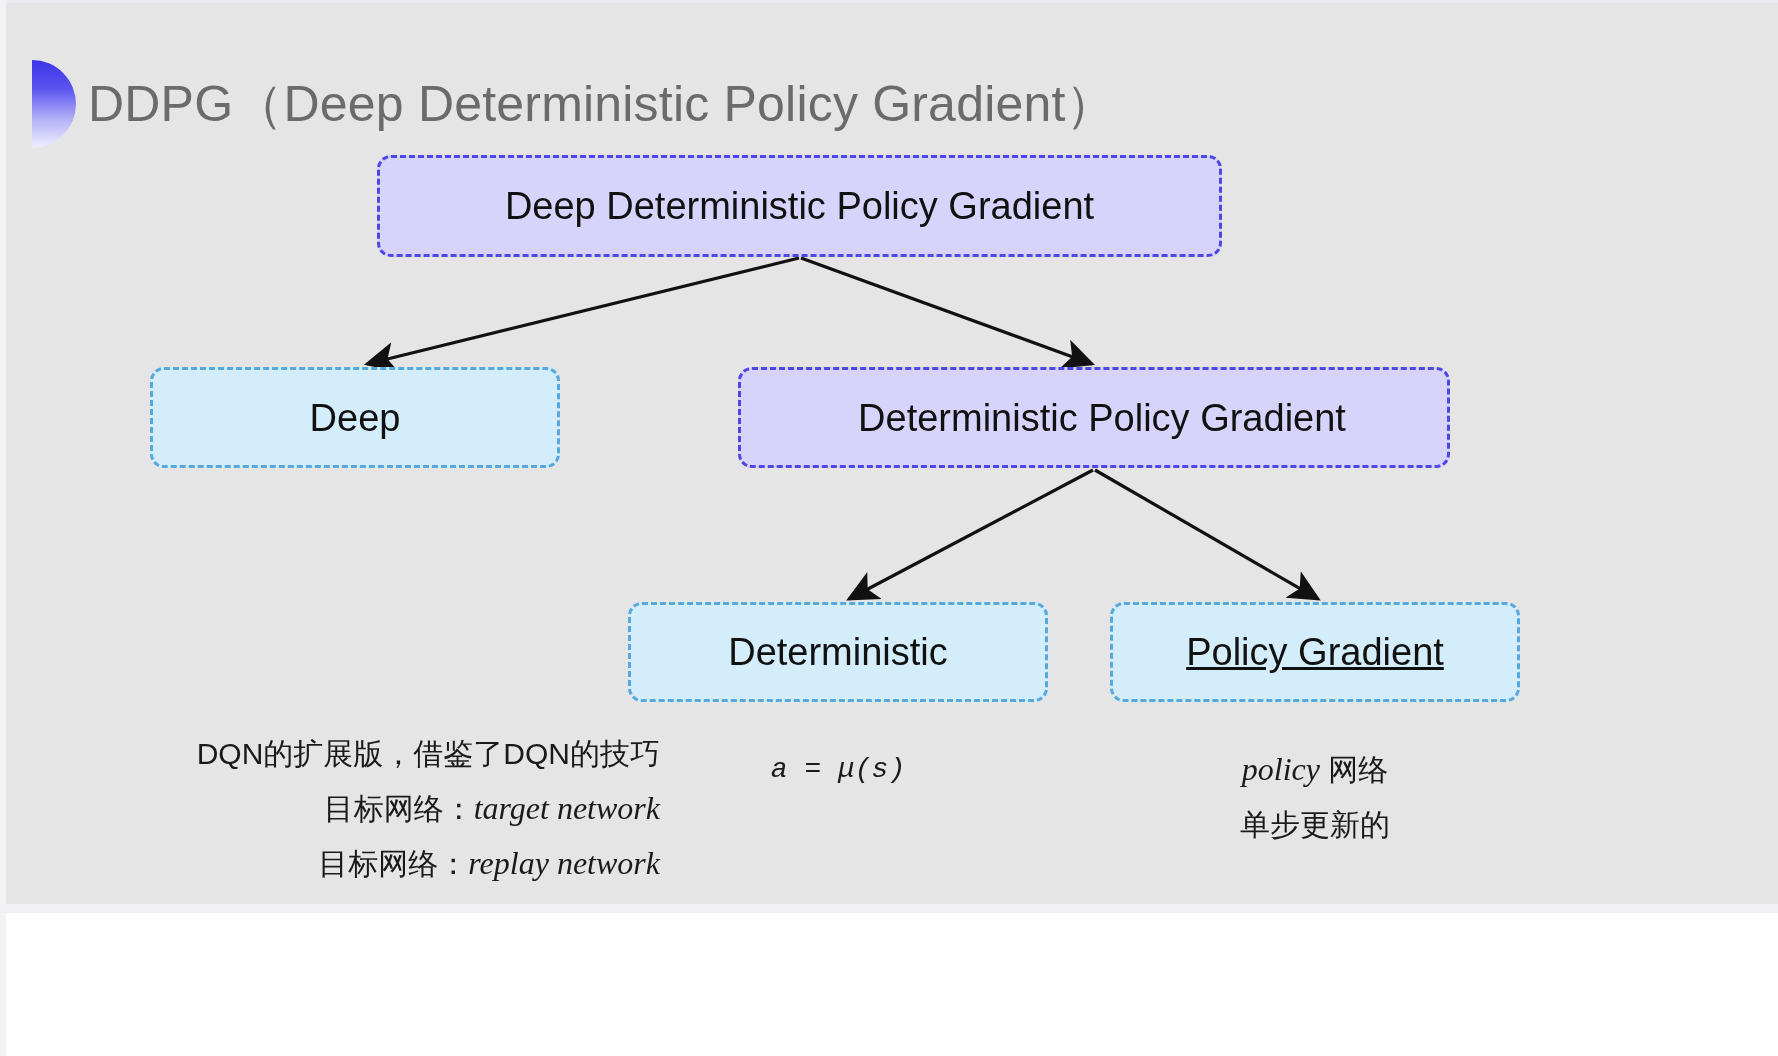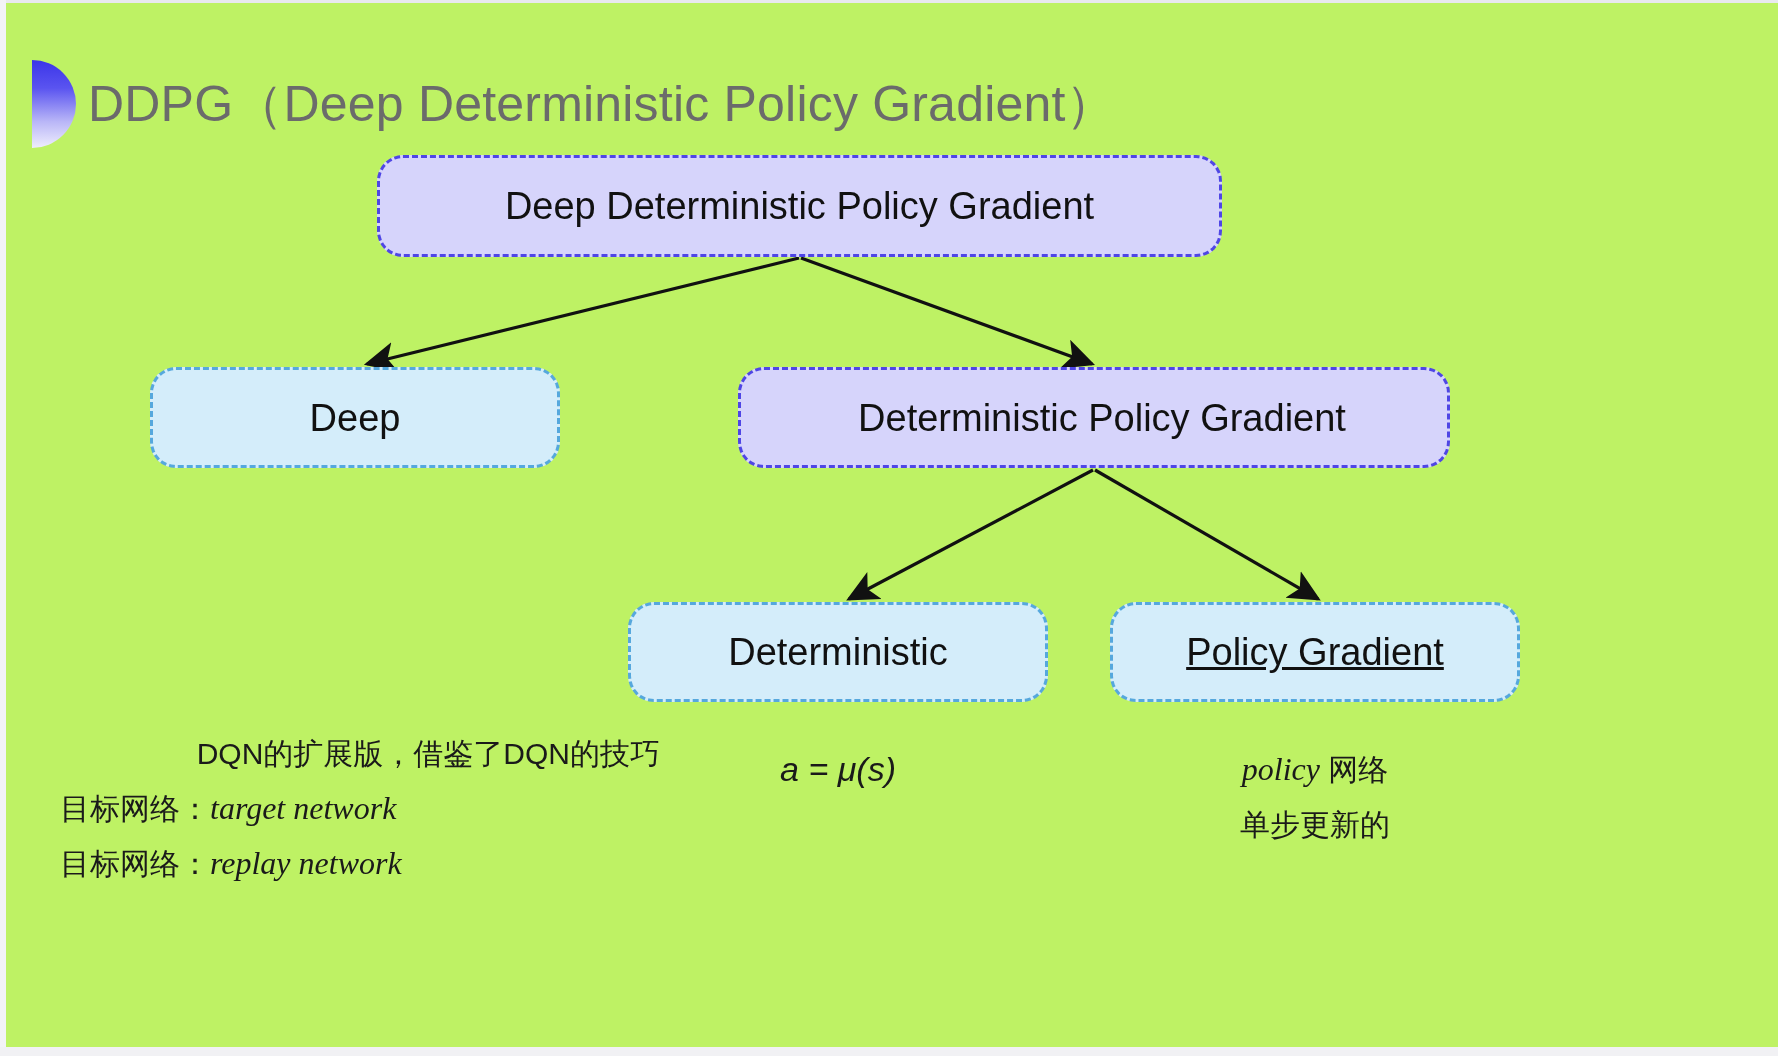--- a/index.html
+++ b/index.html
@@ -12,22 +12,22 @@
     height: 1056px;
     position: relative;
     overflow: hidden;
     font-family: "Liberation Sans", "DejaVu Sans", sans-serif;
   }
 
   #slide {
     position: absolute;
     left: 0; top: 0;
     width: 1778px;
-    height: 1056px;
-    background: #bef264;
+    height: 913px;
+    background: #e5e5e5;
   }
 
   
   .edge-top {
     position: absolute;
     left: 0; top: 0;
     width: 1778px; height: 3px;
     background: #e9e9ee;
   }
   .edge-bottom {
@@ -65,21 +65,21 @@
     font-weight: 400;
   }
 
   
   .node {
     position: absolute;
     box-sizing: border-box;
     display: flex;
     align-items: center;
     justify-content: center;
-    border-radius: 26px;
+    border-radius: 14px;
     text-align: center;
     color: #111111;
     font-size: 38px;
     line-height: 44px;
     white-space: nowrap;
   }
   .node.purple {
     background: #d6d4fb;
     border: 3px dashed #4f46e5;
   }
@@ -110,28 +110,28 @@
     font-size: 30px;
     line-height: 55px;
     white-space: nowrap;
   }
   .caption .mathit {
     font-family: "Liberation Serif", "DejaVu Serif", serif;
     font-style: italic;
     font-size: 32px;
   }
   .caption .mathsym {
-    font-family: Liberation Sans, sans-serif;
+    font-family: Liberation Mono, monospace;
     font-style: italic;
-    font-size: 34px;
+    font-size: 28px;
   }
   #caption-deep      { left: 60px;  top: 726px; width: 600px; }
   #caption-deep .l1  { text-align: right; }
   #caption-deep .l2,
-  #caption-deep .l3  { text-align: left; }
+  #caption-deep .l3  { text-align: right; }
   #caption-det       { left: 620px; top: 742px; width: 436px; }
   #caption-pg        { left: 1110px; top: 742px; width: 410px; }
 </style>
 </head>
 <body>
 
 <div id="slide">
 
   <div class="edge-top"></div>
   <div class="edge-left"></div>

